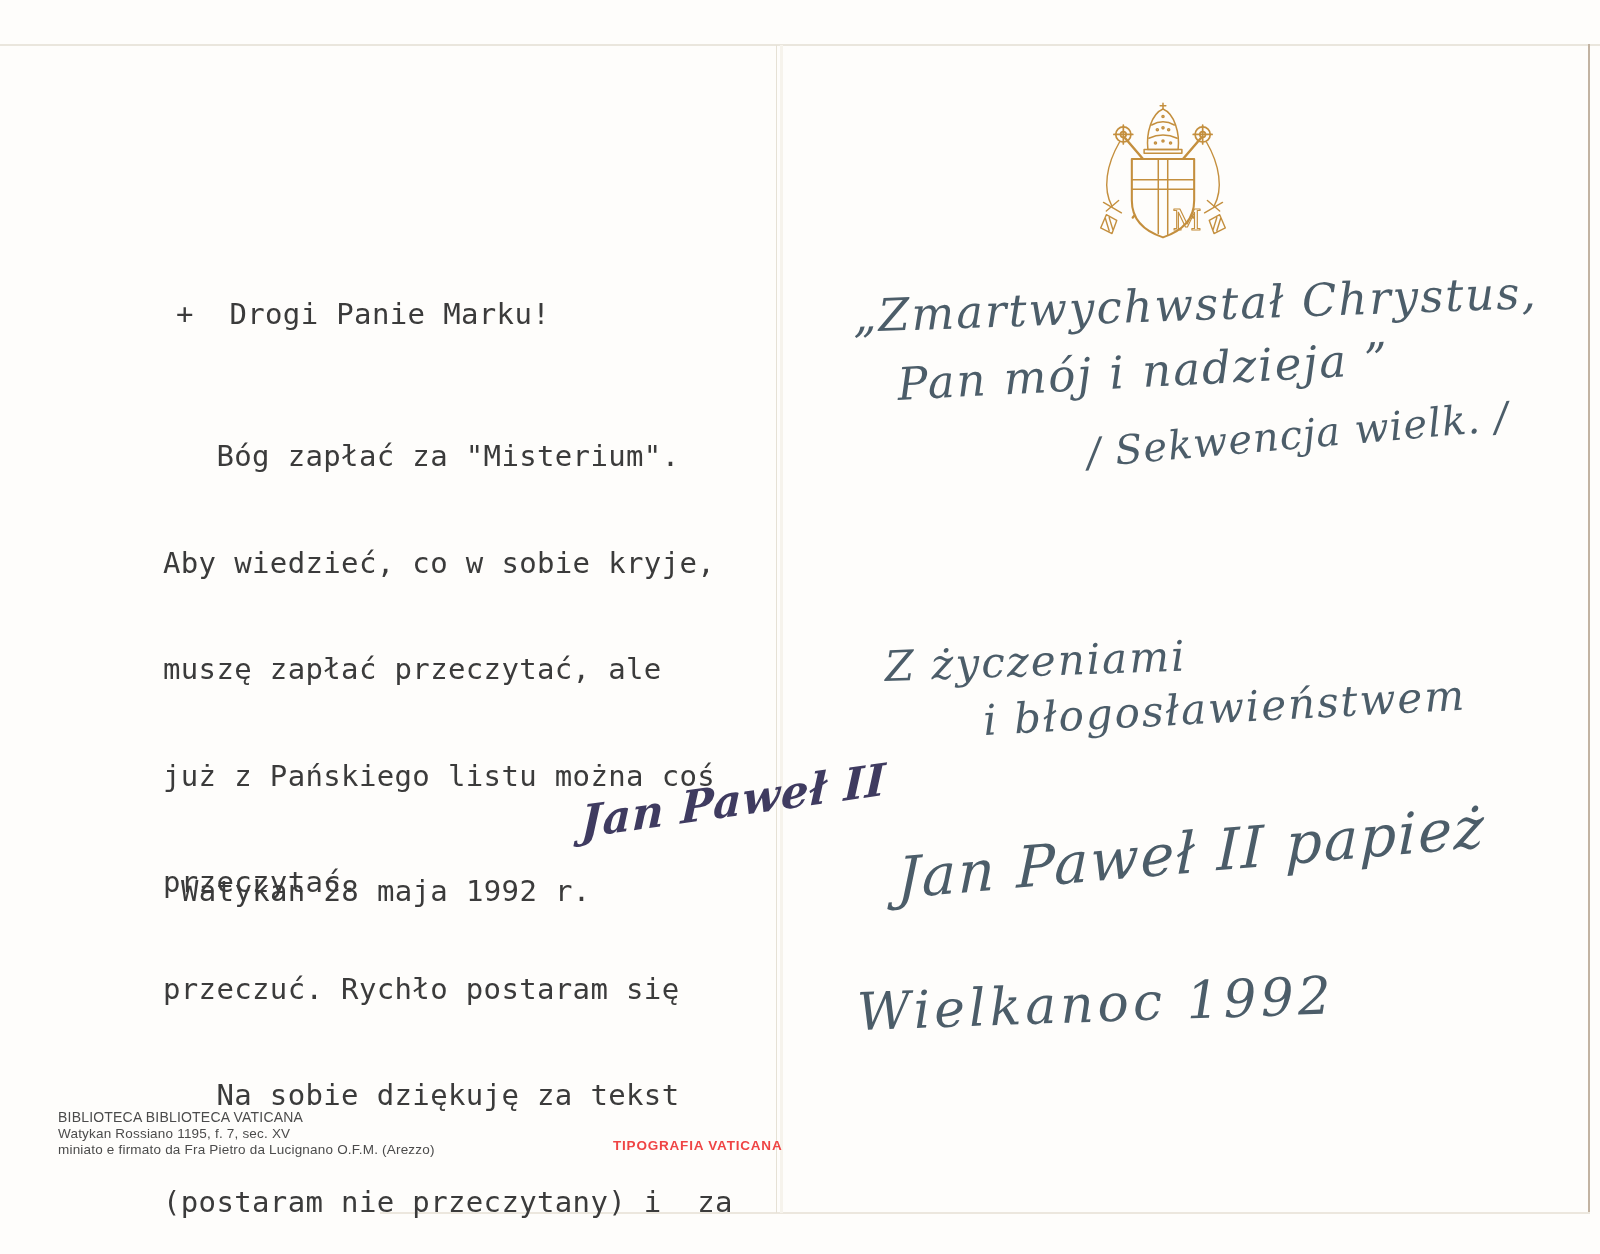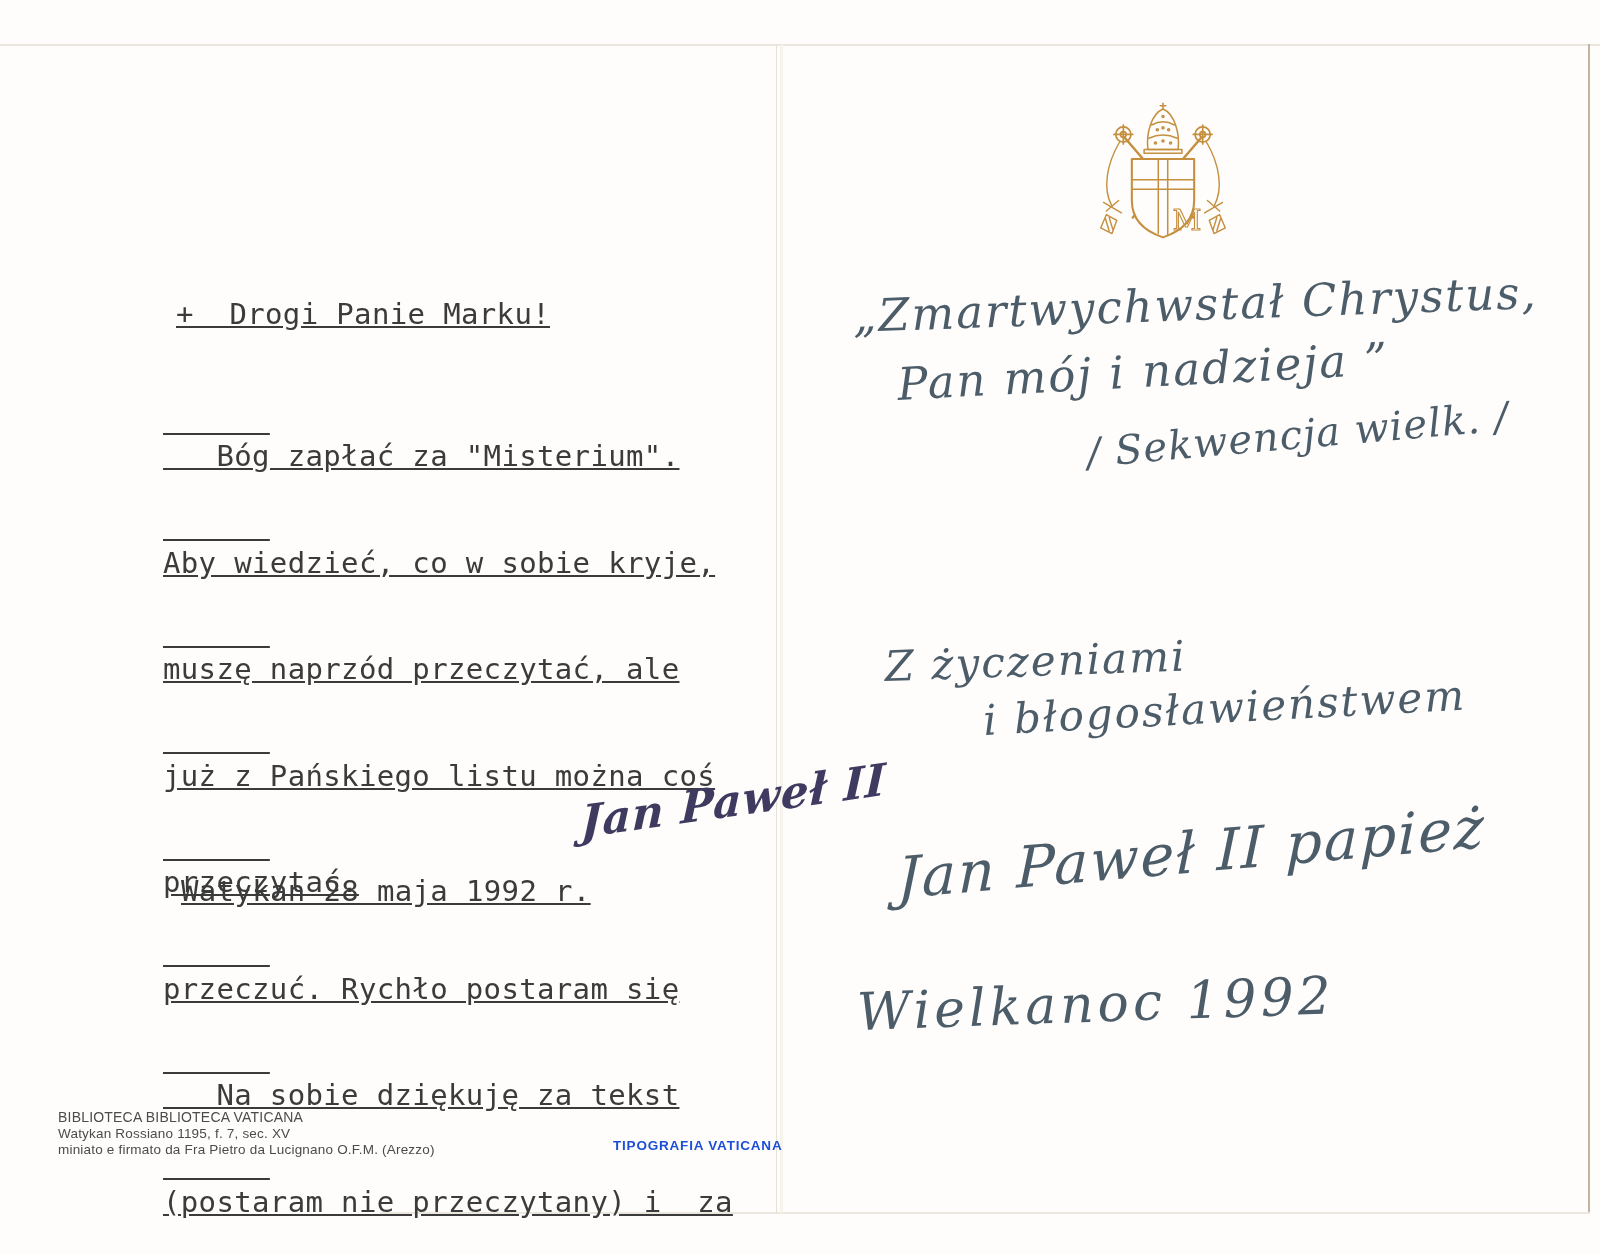--- a/index.html
+++ b/index.html
@@ -7,27 +7,27 @@
         font-family:"Liberation Sans",sans-serif;}
   
   .edge-top{position:absolute;left:0;top:44px;width:1600px;height:2px;background:#eae6dd;}
   .edge-right{position:absolute;left:1588px;top:44px;width:2px;height:1169px;background:#c2b3a2;}
   .edge-bottom{position:absolute;left:380px;top:1212px;width:1210px;height:2px;background:#ece7de;}
   .fold{position:absolute;left:776px;top:45px;width:1px;height:1168px;background:#e6e1d5;}
   .fold2{position:absolute;left:780px;top:45px;width:3px;height:1168px;background:#f6f3ec;}
 
   
   .typed{position:absolute;font-family:"DejaVu Sans Mono","Liberation Mono",monospace;
-         font-size:29px;line-height:35.5px;color:#3b3b3b;white-space:pre;letter-spacing:0.35px;text-decoration:underline;}
+         font-size:29px;line-height:35.5px;color:#3b3b3b;white-space:pre;letter-spacing:0.35px;}
   .typed-line{white-space:pre;}
 
   
   .footer-print{position:absolute;left:58px;top:1110px;color:#4b4b4b;font-size:13.5px;
                 line-height:15.8px;letter-spacing:0.2px;}
-  .printer-mark{position:absolute;left:613px;top:1138px;color:#1d4ed8;font-size:13.5px;
+  .printer-mark{position:absolute;left:613px;top:1138px;color:#ef4444;font-size:13.5px;
                 font-weight:bold;letter-spacing:0.8px;}
 
   
   .hand{position:absolute;font-family:"DejaVu Serif","Liberation Serif",serif;
         font-style:italic;color:#4c5d69;transform-origin:left top;white-space:nowrap;}
   .sig-ink{color:#3f3b60;}
 
   .crest{position:absolute;left:1078px;top:100px;width:170px;height:152px;}
 </style>
 </head>
@@ -40,21 +40,21 @@
   <div class="edge-bottom"></div>
   <div class="fold"></div>
   <div class="fold2"></div>
 
   <div>
     <div class="typed" style="left:176px;top:297px;">+  Drogi Panie Marku!</div>
 
     <div class="typed" style="left:163px;top:368px;">
       <div class="typed-line">   Bóg zapłać za "Misterium".</div>
       <div class="typed-line">Aby wiedzieć, co w sobie kryje,</div>
-      <div class="typed-line">muszę naprzód przeczytać, ale</div>
+      <div class="typed-line">muszę zapłać przeczytać, ale</div>
       <div class="typed-line">już z Pańskiego listu można coś</div>
       <div class="typed-line">przeczytać.</div>
       <div class="typed-line">przeczuć. Rychło postaram się</div>
       <div class="typed-line">   Na sobie dziękuję za tekst</div>
       <div class="typed-line">(postaram nie przeczytany) i  za</div>
       
       
       
       
       

